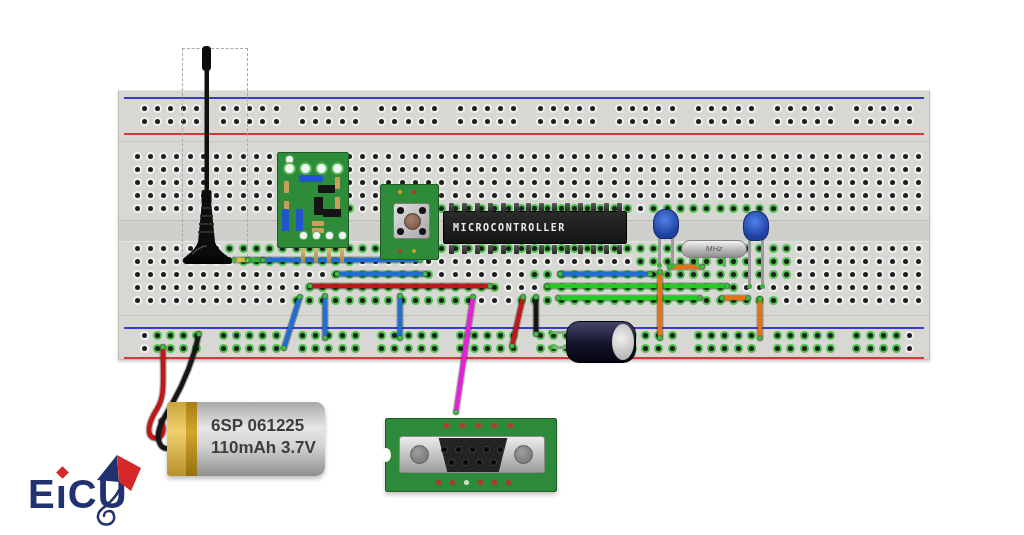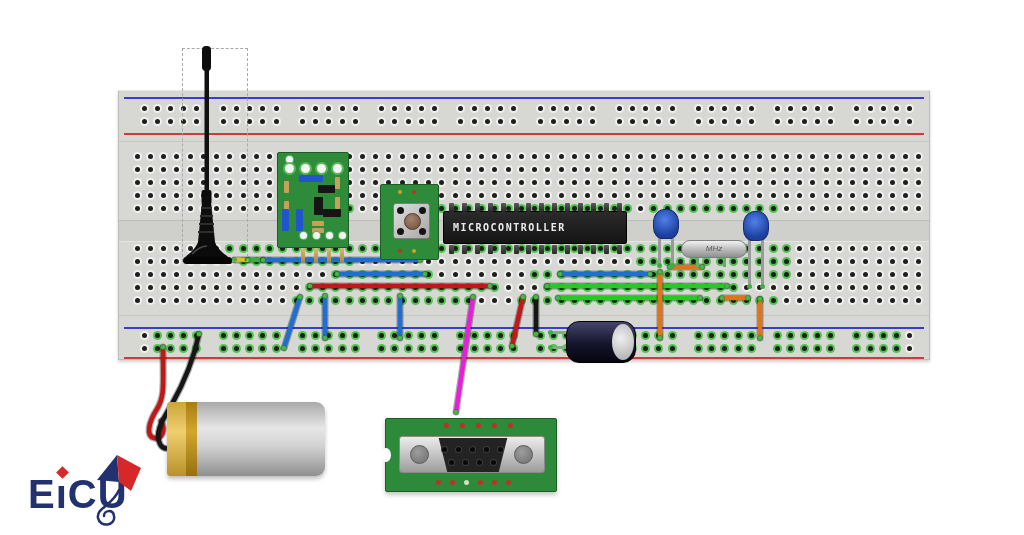--- a/index.html
+++ b/index.html
@@ -1147,20 +1147,24 @@
 <div class="abs comp lead" style="left:550px;top:346px;width:18px;height:3px;background:#7fae7f"></div>
 <div class="abs comp lead-dot" style="left:548px;top:330px"></div>
 <div class="abs comp lead-dot" style="left:548px;top:345px"></div>
 <div class="abs comp ecap">
   <div class="end"></div>
 </div>
 
 <div class="abs comp bat">
   <div class="gold"></div>
   <div class="gold-stripe"></div>
+  <div class="lbl">
+    <div>6SP 061225</div>
+    <div>110mAh 3.7V</div>
+  </div>
 </div>
 
 <div class="abs comp db9">
   <div class="notch"></div>
   <div class="pad" style="left:58px;top:4px"></div>
   <div class="pad" style="left:74px;top:4px"></div>
   <div class="pad" style="left:90px;top:4px"></div>
   <div class="pad" style="left:106px;top:4px"></div>
   <div class="pad" style="left:122px;top:4px"></div>
   <div class="plate"></div>

